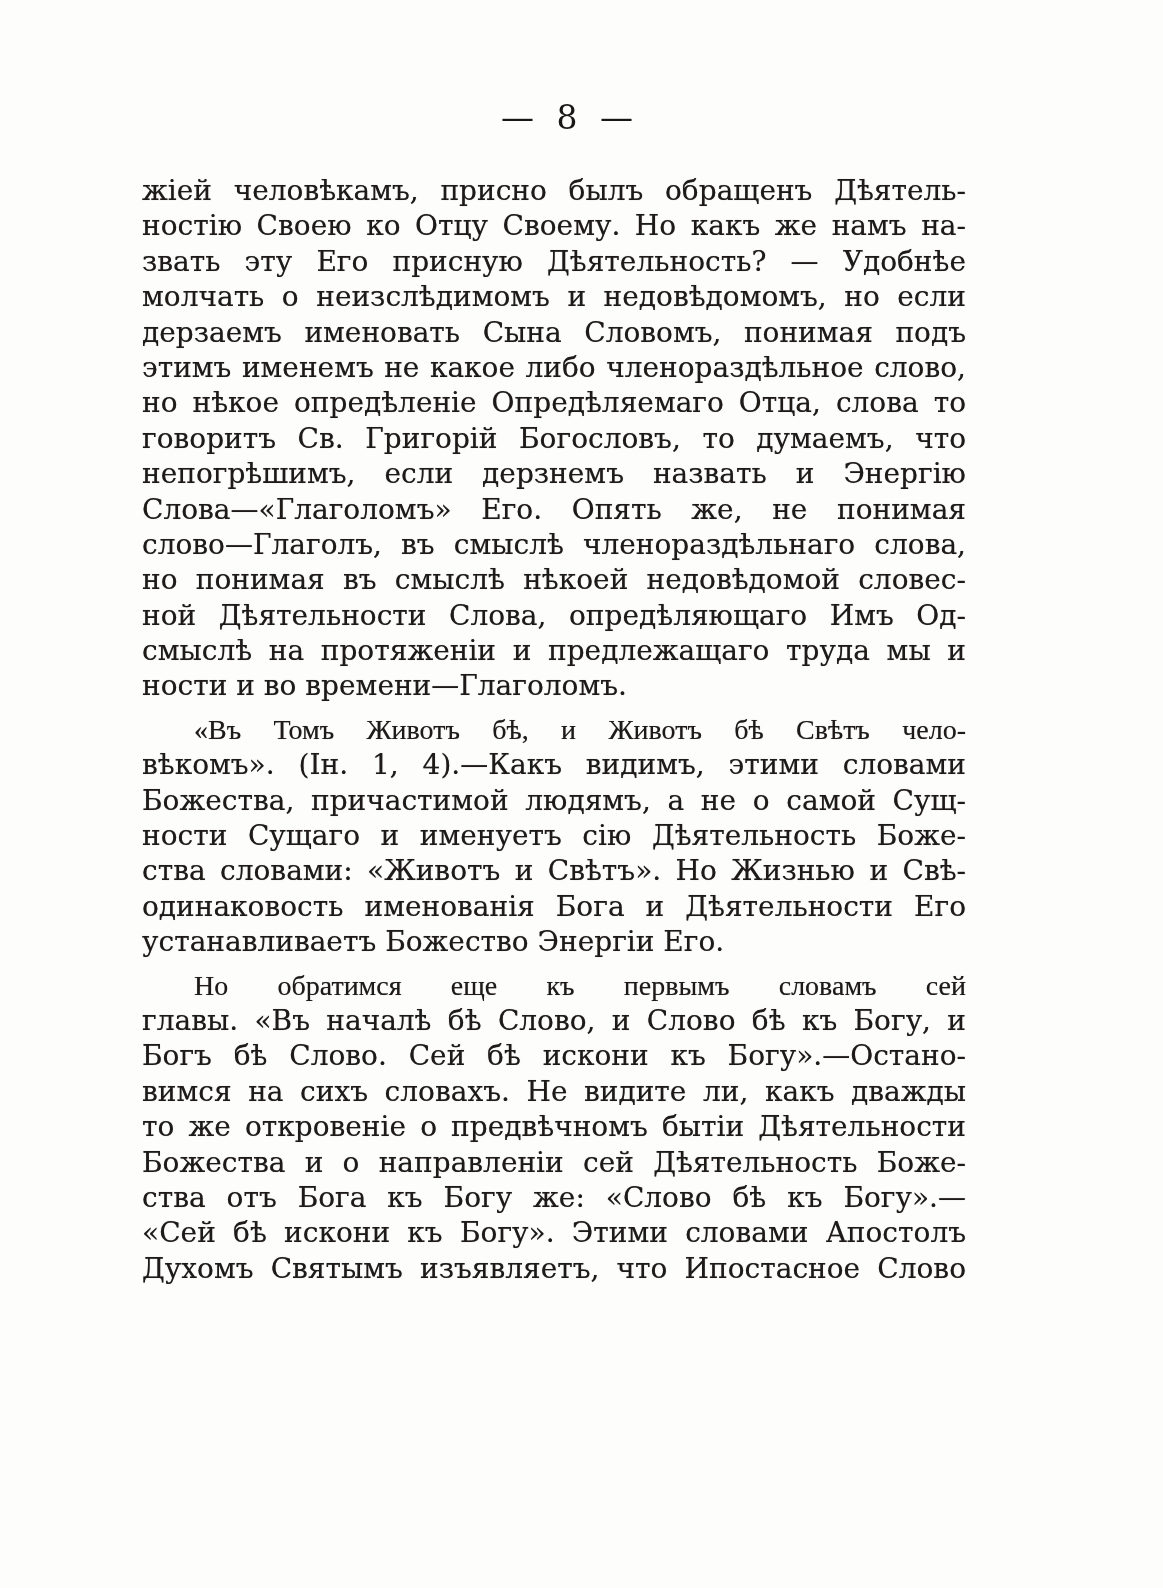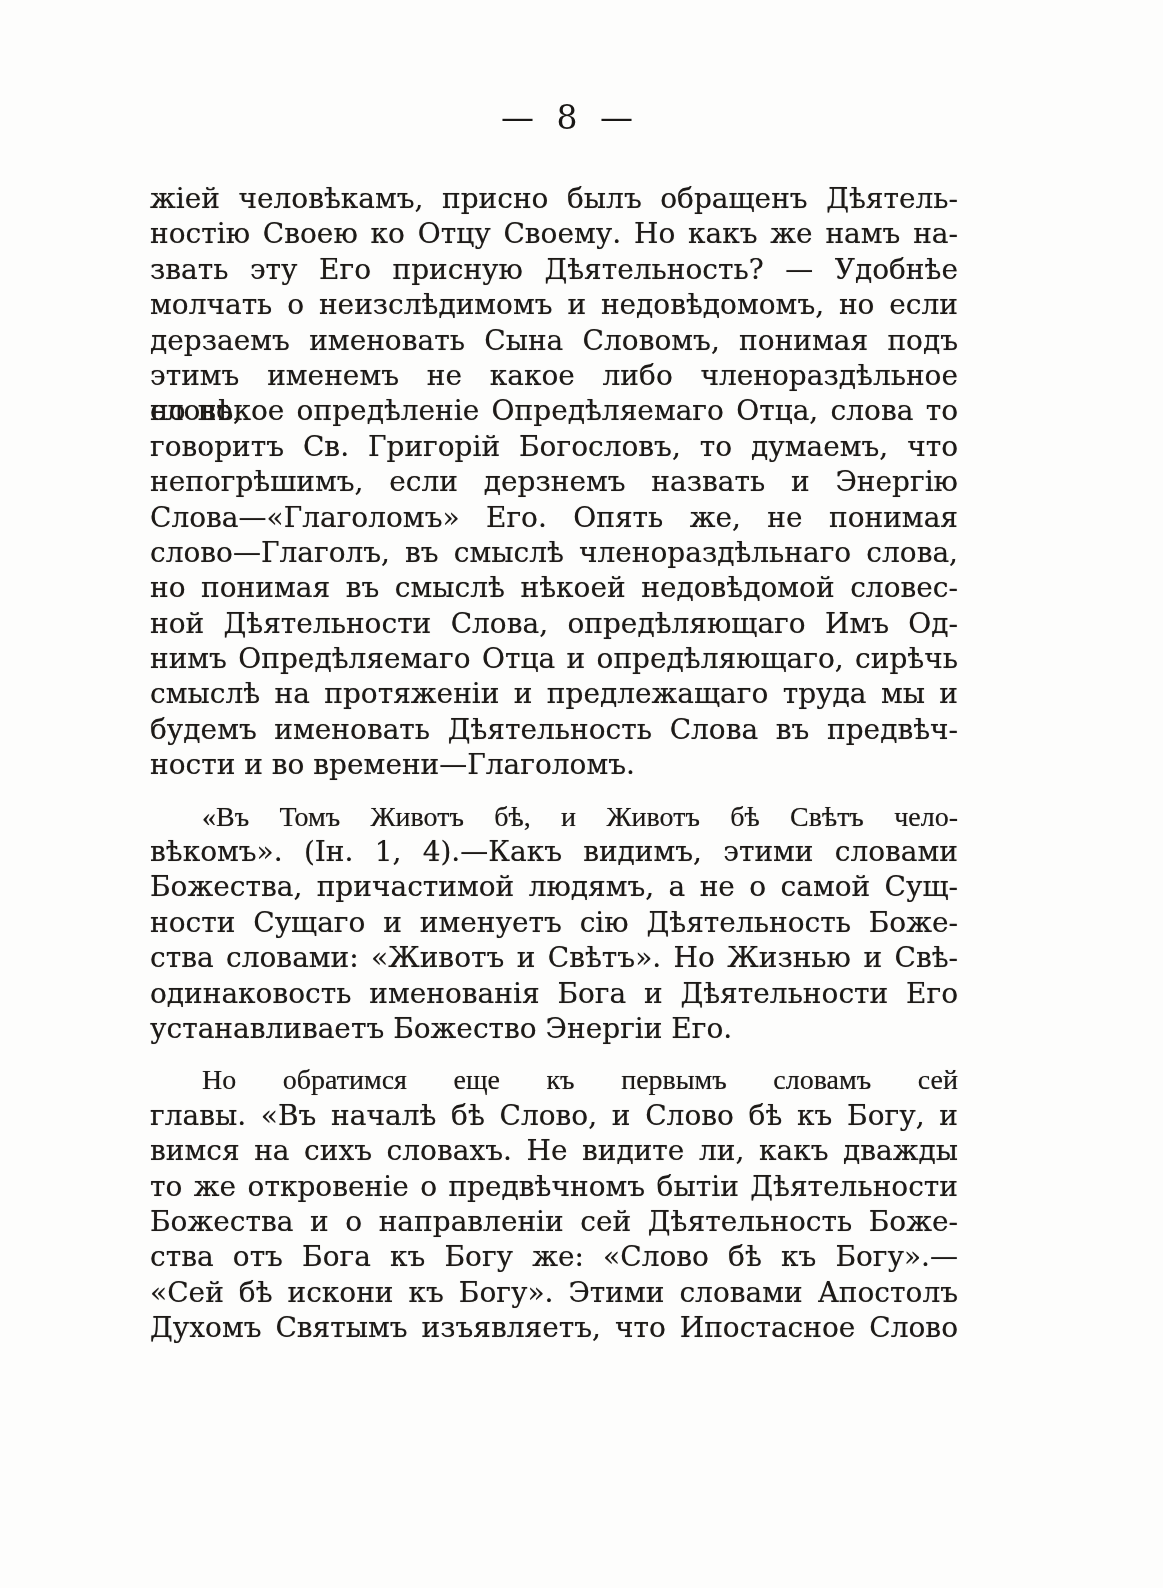--- a/index.html
+++ b/index.html
@@ -36,21 +36,21 @@
     position: absolute;
     left: 134px;
     top: 165px;
     width: 840px;
     color: #1d1a17;
     font-size: 28px;
     line-height: 35.4px;
     text-shadow: 0 0 0.7px rgba(20,18,16,0.55);
   }
   .paragraph {
-    margin: 16px;
+    margin: 8px;
     padding: 0;
   }
   .line {
     text-align: justify;
     text-align-last: justify;
     white-space: normal;
     height: 35.4px;
     overflow: visible;
   }
   .line.indent {
@@ -74,37 +74,36 @@
         <div class="line">молчать о неизслѣдимомъ и недовѣдомомъ, но если</div>
         <div class="line">дерзаемъ именовать Сына Словомъ, понимая подъ</div>
         <div class="line">этимъ именемъ не какое либо членораздѣльное слово,</div>
         <div class="line">но нѣкое опредѣленіе Опредѣляемаго Отца, слова то</div>
         <div class="line">говоритъ Св. Григорій Богословъ, то думаемъ, что</div>
         <div class="line">непогрѣшимъ, если дерзнемъ назвать и Энергію</div>
         <div class="line">Слова—«Глаголомъ» Его. Опять же, не понимая</div>
         <div class="line">слово—Глаголъ, въ смыслѣ членораздѣльнаго слова,</div>
         <div class="line">но понимая въ смыслѣ нѣкоей недовѣдомой словес-</div>
         <div class="line">ной Дѣятельности Слова, опредѣляющаго Имъ Од-</div>
-        <div class="line">нимъ Опредѣляемаго Отца и опредѣляющаго, сирѣчь</div>
         <div class="line">смыслѣ на протяженіи и предлежащаго труда мы и</div>
-        <div class="line">будемъ именовать Дѣятельность Слова въ предвѣч-</div>
         <div class="line short">ности и во времени—Глаголомъ.</div>
       </div>
       <div class="paragraph">
         <div class="line indent">«Въ Томъ Животъ бѣ, и Животъ бѣ Свѣтъ чело-</div>
         <div class="line">вѣкомъ». (Ін. 1, 4).—Какъ видимъ, этими словами</div>
         <div class="line">Божества, причастимой людямъ, а не о самой Сущ-</div>
         <div class="line">ности Сущаго и именуетъ сію Дѣятельность Боже-</div>
         <div class="line">ства словами: «Животъ и Свѣтъ». Но Жизнью и Свѣ-</div>
         <div class="line">одинаковость именованія Бога и Дѣятельности Его</div>
         <div class="line short">устанавливаетъ Божество Энергіи Его.</div>
       </div>
       <div class="paragraph">
         <div class="line indent">Но обратимся еще къ первымъ словамъ сей</div>
         <div class="line">главы. «Въ началѣ бѣ Слово, и Слово бѣ къ Богу, и</div>
+        <div class="line">Богъ бѣ Слово. Сей бѣ искони къ Богу».—Остано-</div>
         <div class="line">вимся на сихъ словахъ. Не видите ли, какъ дважды</div>
         <div class="line">то же откровеніе о предвѣчномъ бытіи Дѣятельности</div>
         <div class="line">Божества и о направленіи сей Дѣятельность Боже-</div>
         <div class="line">ства отъ Бога къ Богу же: «Слово бѣ къ Богу».—</div>
         <div class="line">«Сей бѣ искони къ Богу». Этими словами Апостолъ</div>
         <div class="line">Духомъ Святымъ изъявляетъ, что Ипостасное Слово</div>
       </div>
     </div>
 </div>
 

